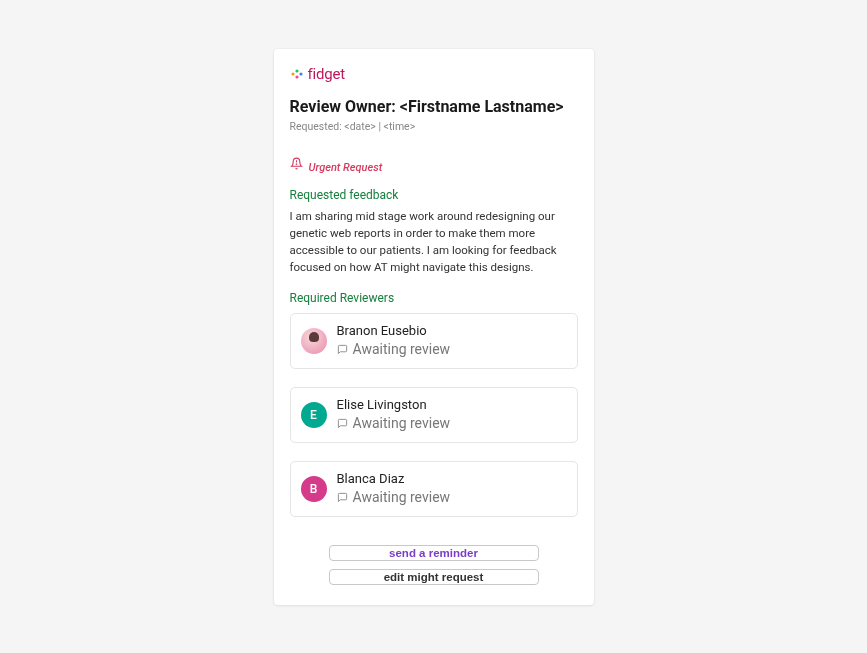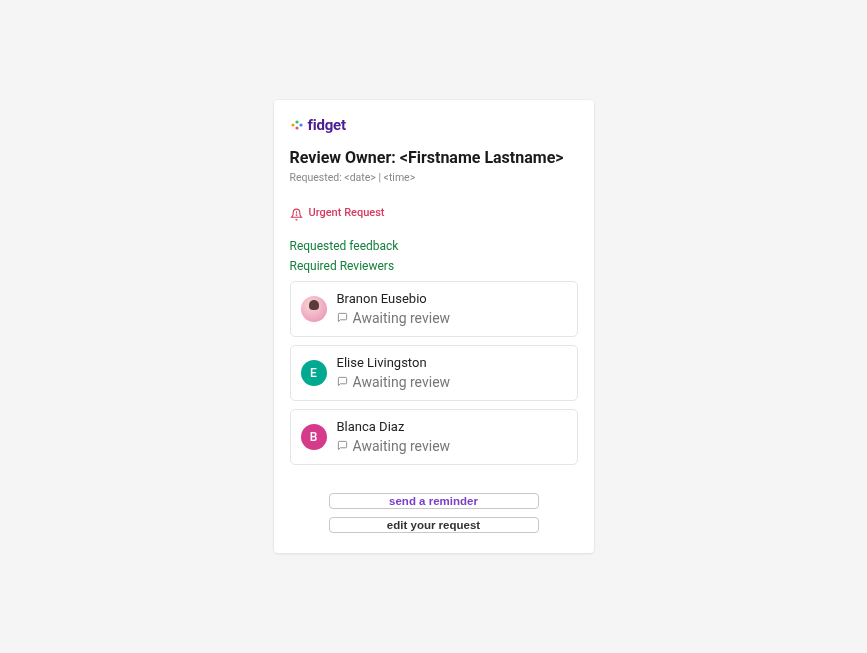--- a/index.html
+++ b/index.html
@@ -25,40 +25,41 @@
       gap: 4px;
       margin-bottom: 14px;
     }
     .logo-mark {
       display: flex;
       align-items: center;
       gap: 1px;
     }
     .logo-text {
       font-size: 15px;
-      font-weight: 700;
-      color: #4c1d95;
+      font-weight: 400;
+      color: #be185d;
       letter-spacing: -0.2px;
     }
     .title {
       font-size: 16px;
       font-weight: 700;
       color: #1a1a1a;
       margin-bottom: 4px;
     }
     .meta-line {
       font-size: 10.5px;
       color: #888;
       margin-bottom: 22px;
     }
     .urgent-row {
       display: flex;
-      align-items: flex-start;
+      align-items: flex-end;
       gap: 6px;
       margin-bottom: 14px;
+      font-style: italic;
     }
     .urgent-text {
       font-size: 11px;
       color: #d63a5e;
       font-weight: 500;
     }
     .section-heading {
       font-size: 12px;
       font-weight: 400;
       color: #15803d;
@@ -66,21 +67,21 @@
     }
     .body-text {
       font-size: 11.5px;
       color: #333;
       line-height: 1.5;
       margin-bottom: 14px;
     }
     .reviewers {
       display: flex;
       flex-direction: column;
-      gap: 8px;
+      gap: 18px;
       margin-top: 8px;
       margin-bottom: 28px;
     }
     .reviewer-card {
       border: 1px solid #e5e5e5;
       border-radius: 5px;
       padding: 9px 10px;
       display: flex;
       align-items: center;
       gap: 10px;
@@ -175,20 +176,21 @@
         <path d="M18 8a6 6 0 0 0-12 0c0 7-3 9-3 9h18s-3-2-3-9"></path>
         <path d="M13.7 21a2 2 0 0 1-3.4 0"></path>
         <line x1="12" y1="6" x2="12" y2="10"></line>
         <circle cx="12" cy="13" r="0.6" fill="#d63a5e"></circle>
       </svg>
     </span>
     <span class="urgent-text">Urgent Request</span>
   </div>
 
   <h2 class="section-heading">Requested feedback</h2>
+  <p class="body-text">I am sharing mid stage work around redesigning our genetic web reports in order to make them more accessible to our patients. I am looking for feedback focused on how AT might navigate this designs.</p>
 
   <h2 class="section-heading">Required Reviewers</h2>
 
   <div class="reviewers">
 
     <div class="reviewer-card">
       <div class="avatar branon"></div>
       <div class="reviewer-info">
         <div class="reviewer-name">Branon Eusebio</div>
         <div class="reviewer-status">
@@ -229,16 +231,16 @@
           </span>
           <span class="reviewer-status-text">Awaiting review</span>
         </div>
       </div>
     </div>
 
   </div>
 
   <div class="actions">
     <button class="btn btn-primary">send a reminder</button>
-    <button class="btn btn-secondary">edit your request</button>
+    <button class="btn btn-secondary">edit might request</button>
   </div>
 
 </div>
 
 </body></html>

